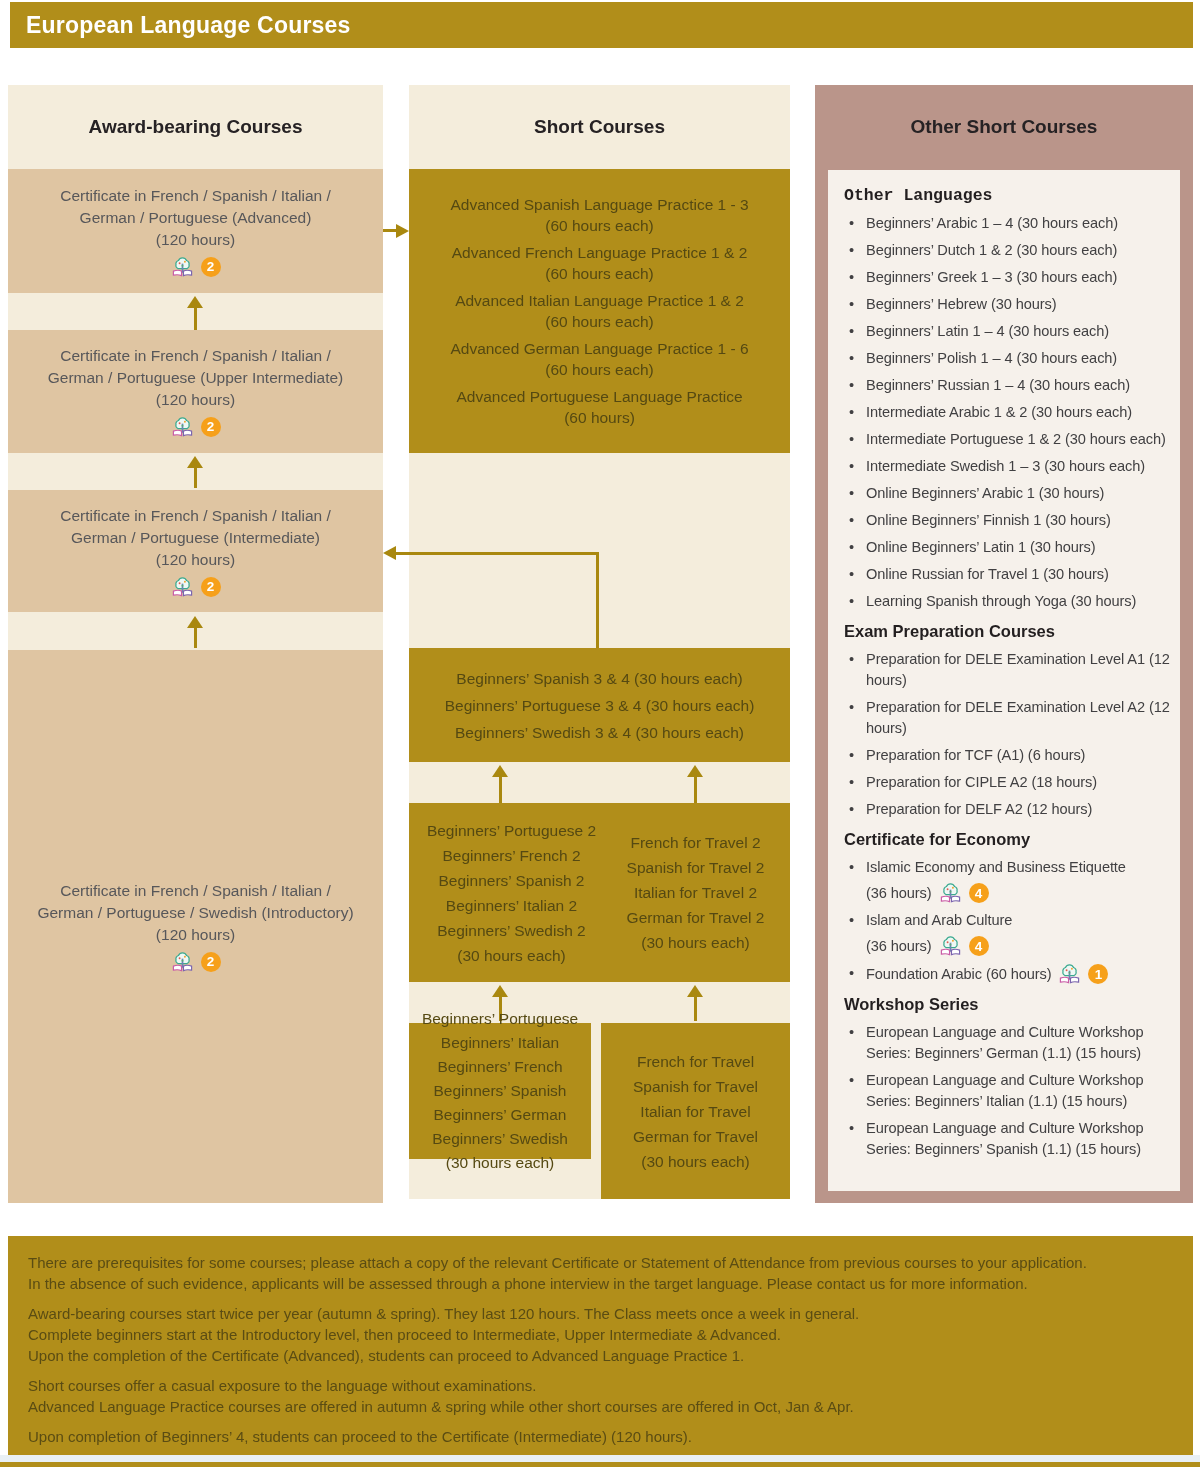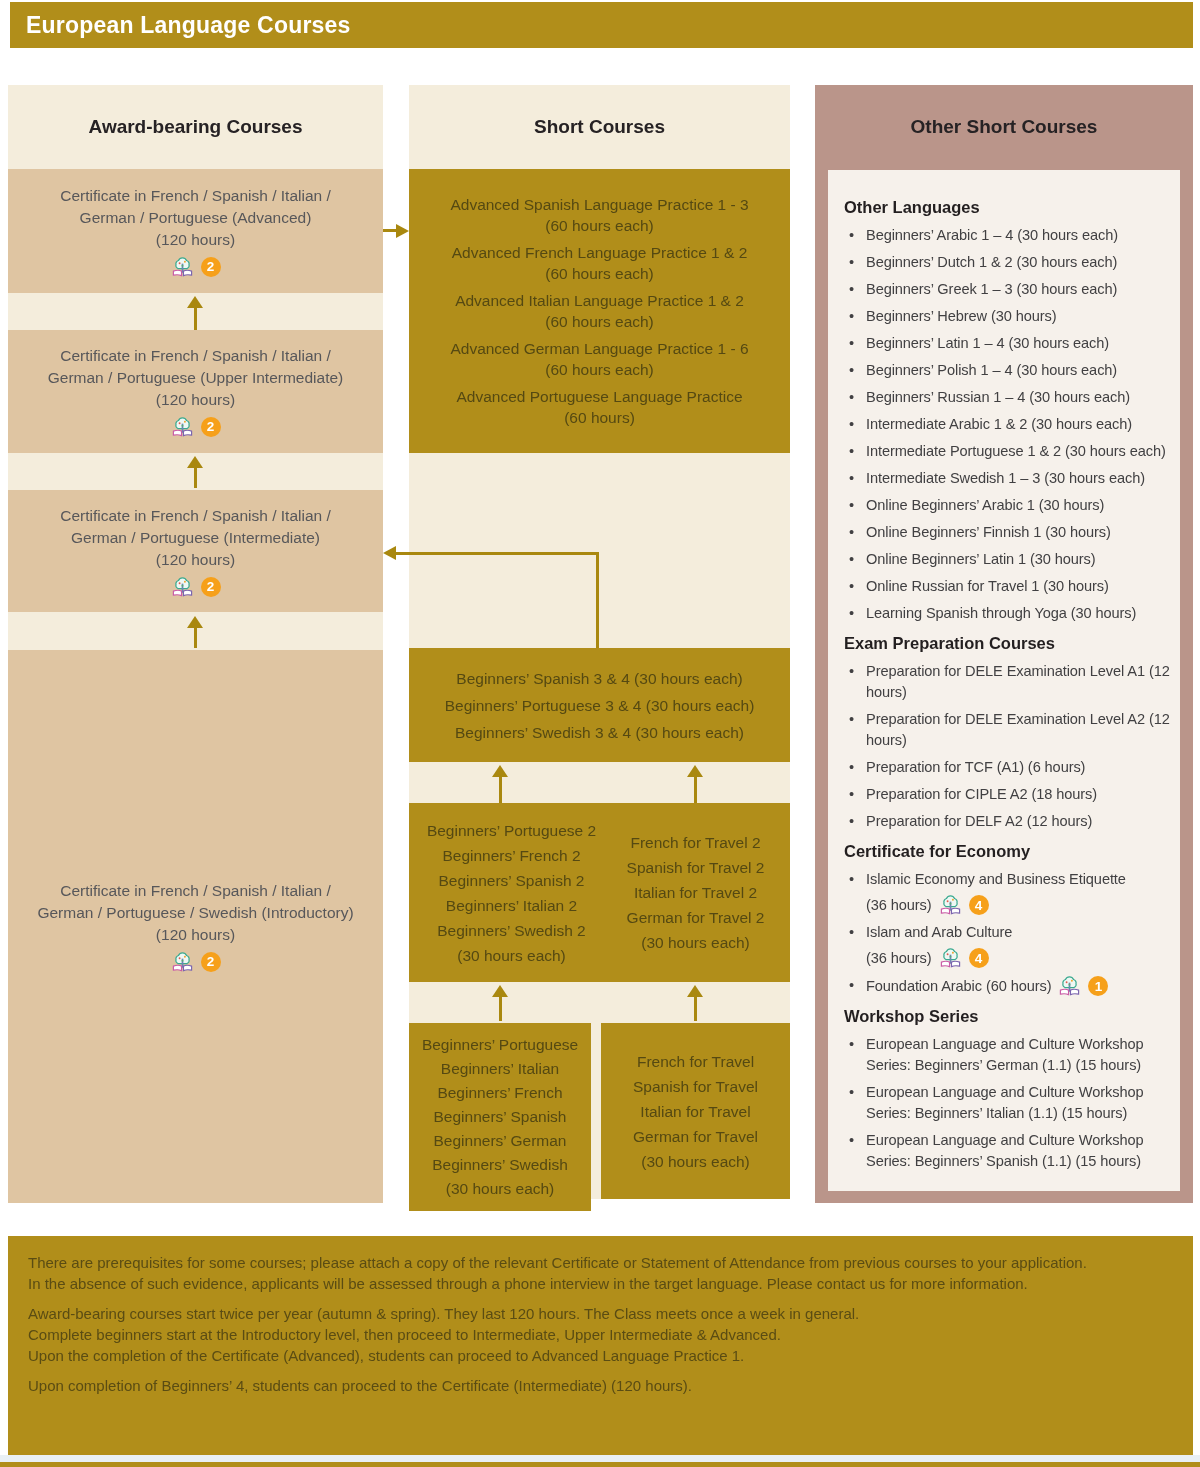--- a/index.html
+++ b/index.html
@@ -40,21 +40,21 @@
   .shaft-h{height:3px;background:#A9880F;}
   .shaft-v{width:3px;background:#A9880F;}
   .head-right{width:0;height:0;border-top:7px solid transparent;border-bottom:7px solid transparent;
       border-left:13px solid #A9880F;}
   .head-left{width:0;height:0;border-top:7px solid transparent;border-bottom:7px solid transparent;
       border-right:13px solid #A9880F;}
 
   
   .panel{background:#F6F1EB;padding:16px 6px 10px 16px;}
   .sec-h{font-size:16.5px;font-weight:bold;color:#231F20;margin:10px 0 8px 0;}
-  .sec-h.first{margin-top:12px;}
+  .sec-h.first{margin-top:0;font-family:Liberation Mono, monospace;}
   .panel ul{list-style:none;margin:0;padding:0;}
   .panel li{position:relative;padding-left:22px;font-size:14.6px;color:#414042;
             line-height:21px;margin-bottom:6px;letter-spacing:-0.1px;}
   .panel li::before{content:"\2022";position:absolute;left:5px;top:0;color:#414042;}
   .hours-row{display:flex;align-items:center;gap:7px;margin-top:4px;}
   .inline-row{display:flex;align-items:center;gap:7px;flex-wrap:wrap;}
 
   
   .badge{width:20px;height:20px;border-radius:50%;background:#F6A01A;color:#fff;
          font-size:13.5px;font-weight:bold;display:inline-flex;align-items:center;
@@ -221,21 +221,21 @@
 
   <div class="abs v-arrow" style="left:492px;top:985px;">
       <div class="head"></div>
       <div class="shaft" style="height:24px;"></div>
     </div>
   <div class="abs v-arrow" style="left:687px;top:985px;">
       <div class="head"></div>
       <div class="shaft" style="height:24px;"></div>
     </div>
 
-  <div class="abs box-gold" style="left:409px;top:1023px;width:182px;height:188px;line-height:24px;">
+  <div class="abs box-gold" style="left:409px;top:1023px;width:182px;height:136px;line-height:24px;">
     <div>Beginners’ Portuguese</div>
     <div>Beginners’ Italian</div>
     <div>Beginners’ French</div>
     <div>Beginners’ Spanish</div>
     <div>Beginners’ German</div>
     <div>Beginners’ Swedish</div>
     <div>(30 hours each)</div>
   </div>
   <div class="abs box-gold lh25" style="left:601px;top:1023px;width:189px;height:176px;">
     <div>French for Travel</div>
@@ -320,20 +320,24 @@
     <div class="fp">
       <div>There are prerequisites for some courses; please attach a copy of the relevant Certificate or Statement of Attendance from previous courses to your application.</div>
       <div>In the absence of such evidence, applicants will be assessed through a phone interview in the target language. Please contact us for more information.</div>
     </div>
     <div class="fp">
       <div>Award-bearing courses start twice per year (autumn &amp; spring). They last 120 hours. The Class meets once a week in general.</div>
       <div>Complete beginners start at the Introductory level, then proceed to Intermediate, Upper Intermediate &amp; Advanced.</div>
       <div>Upon the completion of the Certificate (Advanced), students can proceed to Advanced Language Practice 1.</div>
     </div>
     <div class="fp">
+      <div>Short courses offer a casual exposure to the language without examinations.</div>
+      <div>Advanced Language Practice courses are offered in autumn &amp; spring while other short courses are offered in Oct, Jan &amp; Apr.</div>
+    </div>
+    <div class="fp">
       <div>Upon completion of Beginners’ 4, students can proceed to the Certificate (Intermediate) (120 hours).</div>
     </div>
   </div>
 
   <div class="abs strip" style="left:0;top:1455px;width:1200px;height:7px;"></div>
   <div class="abs rule" style="left:0;top:1462px;width:1200px;height:5px;"></div>
 
 </div>
 
 </body></html>

